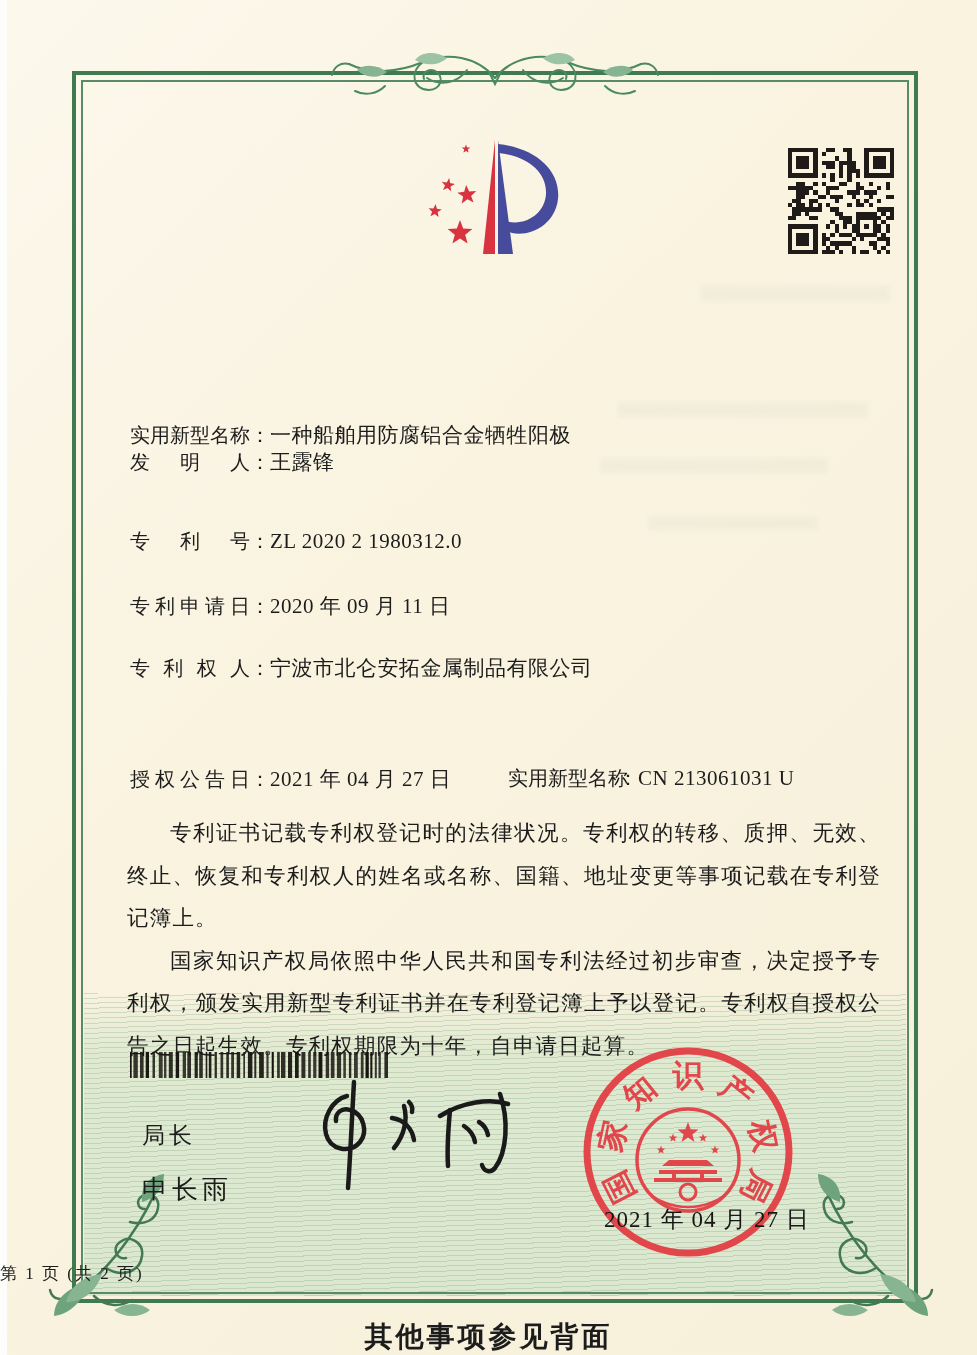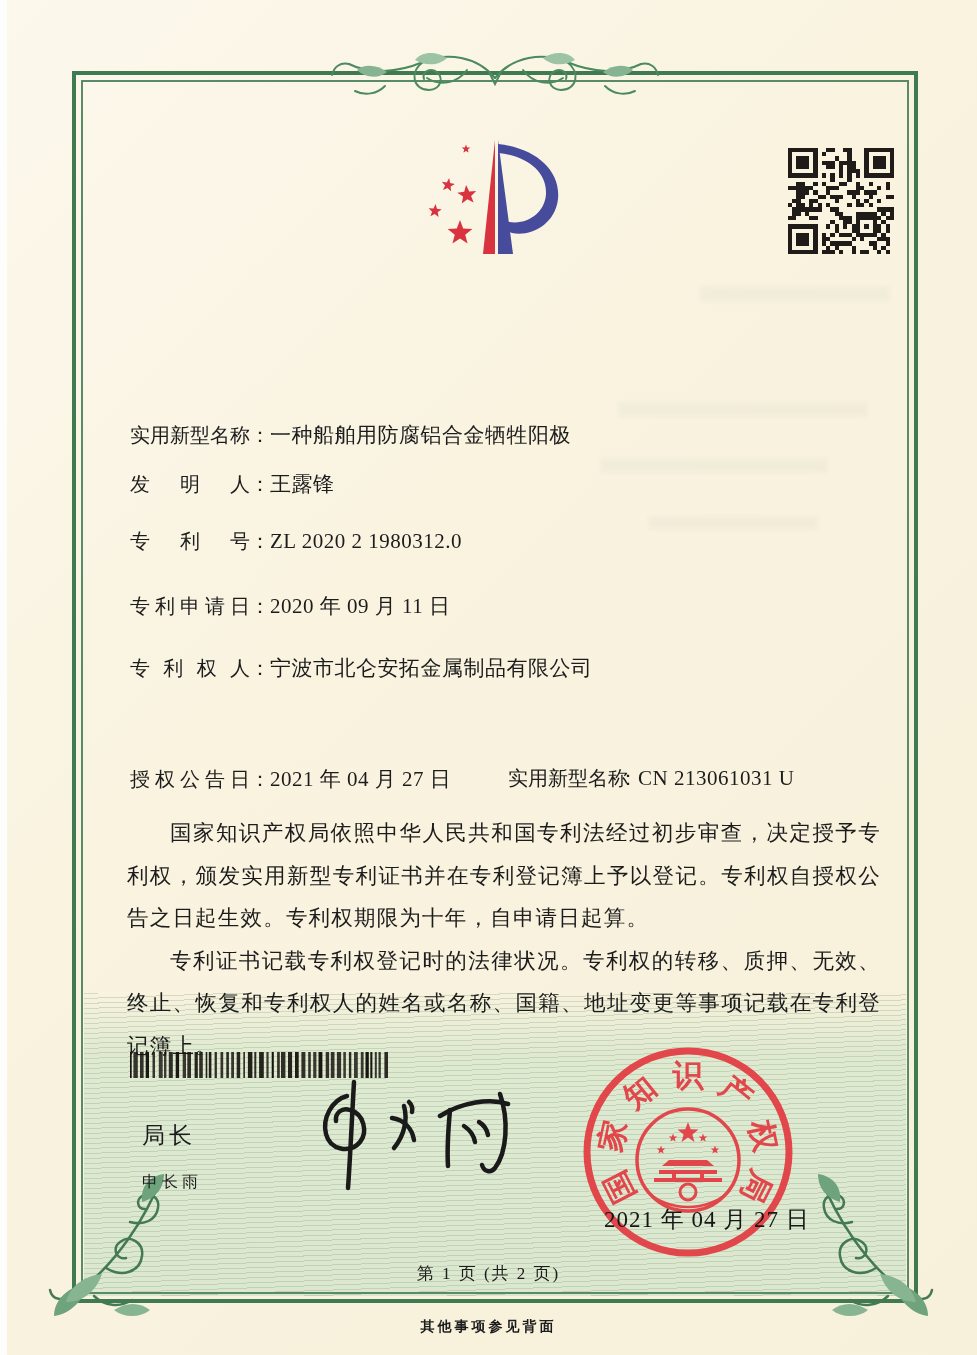--- a/index.html
+++ b/index.html
@@ -32,26 +32,26 @@
   }
   .frow{position:absolute;left:130px;width:780px;height:32px;z-index:4;font-size:21px;white-space:nowrap;}
   .flabel{display:inline-block;width:120px;font-size:20px;text-align:justify;text-align-last:justify;vertical-align:baseline;}
   .fcolon{font-size:20px;}
   .fvalue{font-size:21px;letter-spacing:0.5px;}
   .grant-col{position:absolute;left:378px;top:0;}
   .paras{position:absolute;left:127px;top:812px;width:754px;z-index:4;}
   .paras p{margin:0;font-size:21.5px;line-height:42.5px;text-align:justify;text-indent:2em;letter-spacing:1.2px;}
   .barcode{position:absolute;left:130px;top:1052px;width:258px;height:26px;z-index:4;}
   .director-label{position:absolute;left:142px;top:1120px;font-size:23px;letter-spacing:4px;z-index:4;}
-  .director-name{position:absolute;left:142px;top:1172px;font-size:16px;letter-spacing:4px;z-index:4;}
+  .director-name{position:absolute;left:142px;top:1172px;font-size:26px;letter-spacing:4px;z-index:4;}
   .signature{position:absolute;left:292px;top:1076px;width:228px;height:120px;z-index:5;}
   .seal{position:absolute;left:576px;top:1040px;width:224px;height:224px;z-index:4;opacity:0.93;}
   .seal-date{position:absolute;left:604px;top:1204px;font-size:23px;letter-spacing:1px;color:#161616;z-index:6;}
-  .page-info{position:absolute;left:0;top:1262px;width:977px;text-align:center;font-size:17px;letter-spacing:2px;z-index:4;}
-  .back-note{position:absolute;left:0;top:1318px;width:977px;text-align:center;font-size:14px;font-weight:700;letter-spacing:3px;z-index:4;}
+  .page-info{position:absolute;left:0;top:1262px;width:977px;text-align:left;font-size:17px;letter-spacing:2px;z-index:4;}
+  .back-note{position:absolute;left:0;top:1318px;width:977px;text-align:center;font-size:28px;font-weight:700;letter-spacing:3px;z-index:4;}
   
   .smudge{position:absolute;background:#8aa08a;opacity:0.06;filter:blur(2px);z-index:1;border-radius:3px;}
 </style>
 </head>
 <body>
 
 <div class="sheet">
 
   <div class="edge-left"></div>
 
@@ -432,42 +432,42 @@
           <rect x="5" y="24" width="1" height="1"></rect>
           <rect x="6" y="24" width="1" height="1"></rect>
         </g>
       </svg>
   </div>
 
 
   <div class="frow" style="top:421px;">
     <span class="flabel">实用新型名称</span><span class="fcolon">：</span><span class="fvalue">一种船舶用防腐铝合金牺牲阳极</span>
   </div>
-  <div class="frow" style="top:470px;">
+  <div class="frow" style="top:448px;">
     <span class="flabel">发明人</span><span class="fcolon">：</span><span class="fvalue">王露锋</span>
   </div>
   <div class="frow" style="top:528px;">
     <span class="flabel">专利号</span><span class="fcolon">：</span><span class="fvalue">ZL 2020 2 1980312.0</span>
   </div>
   <div class="frow" style="top:592px;">
     <span class="flabel">专利申请日</span><span class="fcolon">：</span><span class="fvalue">2020 年 09 月 11 日</span>
   </div>
   <div class="frow" style="top:654px;">
     <span class="flabel">专利权人</span><span class="fcolon">：</span><span class="fvalue">宁波市北仑安拓金属制品有限公司</span>
   </div>
   <div class="frow" style="top:765px;">
     <span class="flabel">授权公告日</span><span class="fcolon">：</span><span class="fvalue">2021 年 04 月 27 日</span>
     <span class="grant-col">
       <span class="flabel" style="width:110px;">实用新型名称</span><span class="fcolon">：</span><span class="fvalue">CN 213061031 U</span>
     </span>
   </div>
 
   <div class="paras">
+    <p>专利证书记载专利权登记时的法律状况。专利权的转移、质押、无效、终止、恢复和专利权人的姓名或名称、国籍、地址变更等事项记载在专利登记簿上。</p>
     <p>国家知识产权局依照中华人民共和国专利法经过初步审查，决定授予专利权，颁发实用新型专利证书并在专利登记簿上予以登记。专利权自授权公告之日起生效。专利权期限为十年，自申请日起算。</p>
-    <p>专利证书记载专利权登记时的法律状况。专利权的转移、质押、无效、终止、恢复和专利权人的姓名或名称、国籍、地址变更等事项记载在专利登记簿上。</p>
   </div>
 
   <div class="barcode">
     <svg viewBox="0 0 258 26" width="258" height="26" preserveAspectRatio="none">
         <g id="bar-g" fill="#17140f">
           <rect x="0.0" y="0" width="1.7" height="26" opacity="1.00"></rect>
           <rect x="3.4" y="0" width="4.4" height="26" opacity="0.85"></rect>
           <rect x="10.0" y="0" width="3.6" height="26" opacity="0.86"></rect>
           <rect x="15.7" y="0" width="3.3" height="26" opacity="0.98"></rect>
           <rect x="22.5" y="0" width="2.5" height="26" opacity="0.84"></rect>

